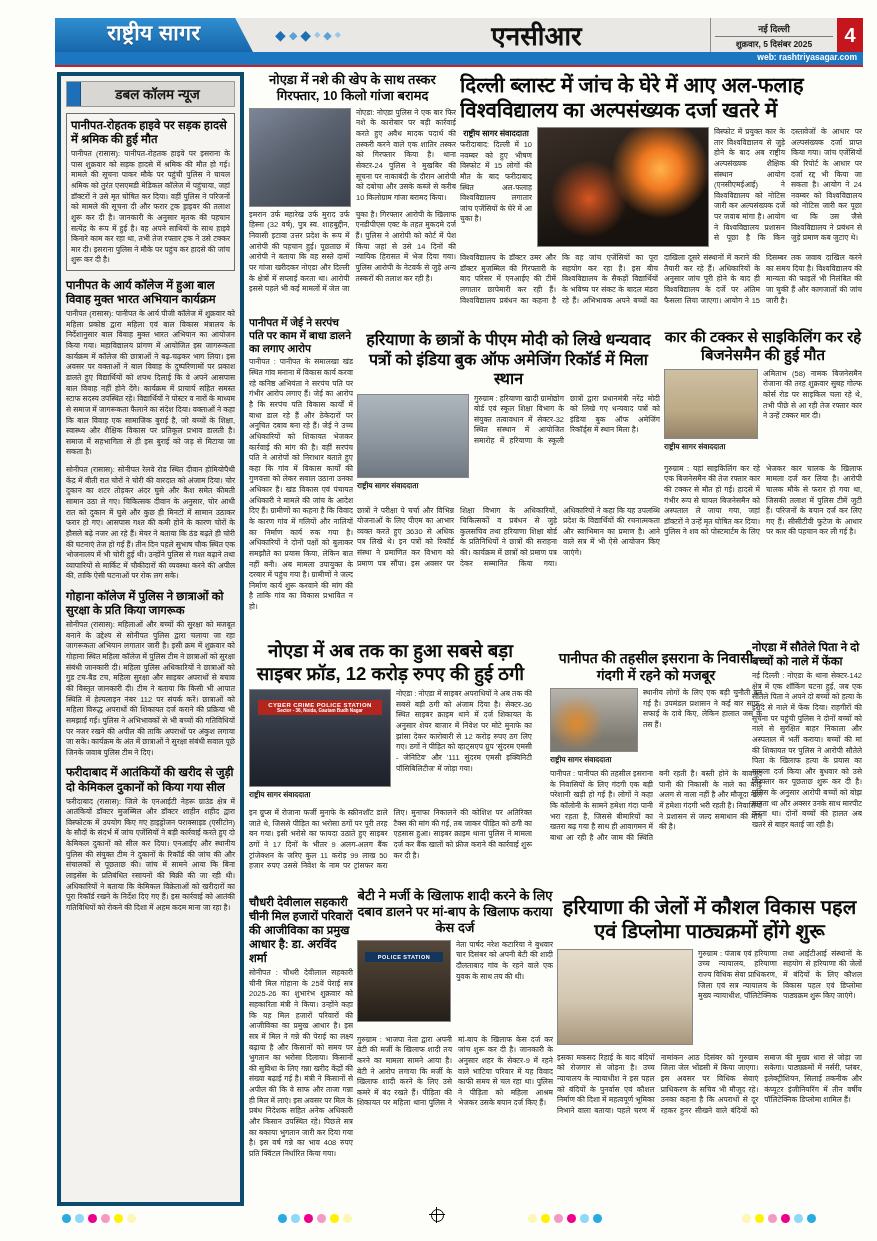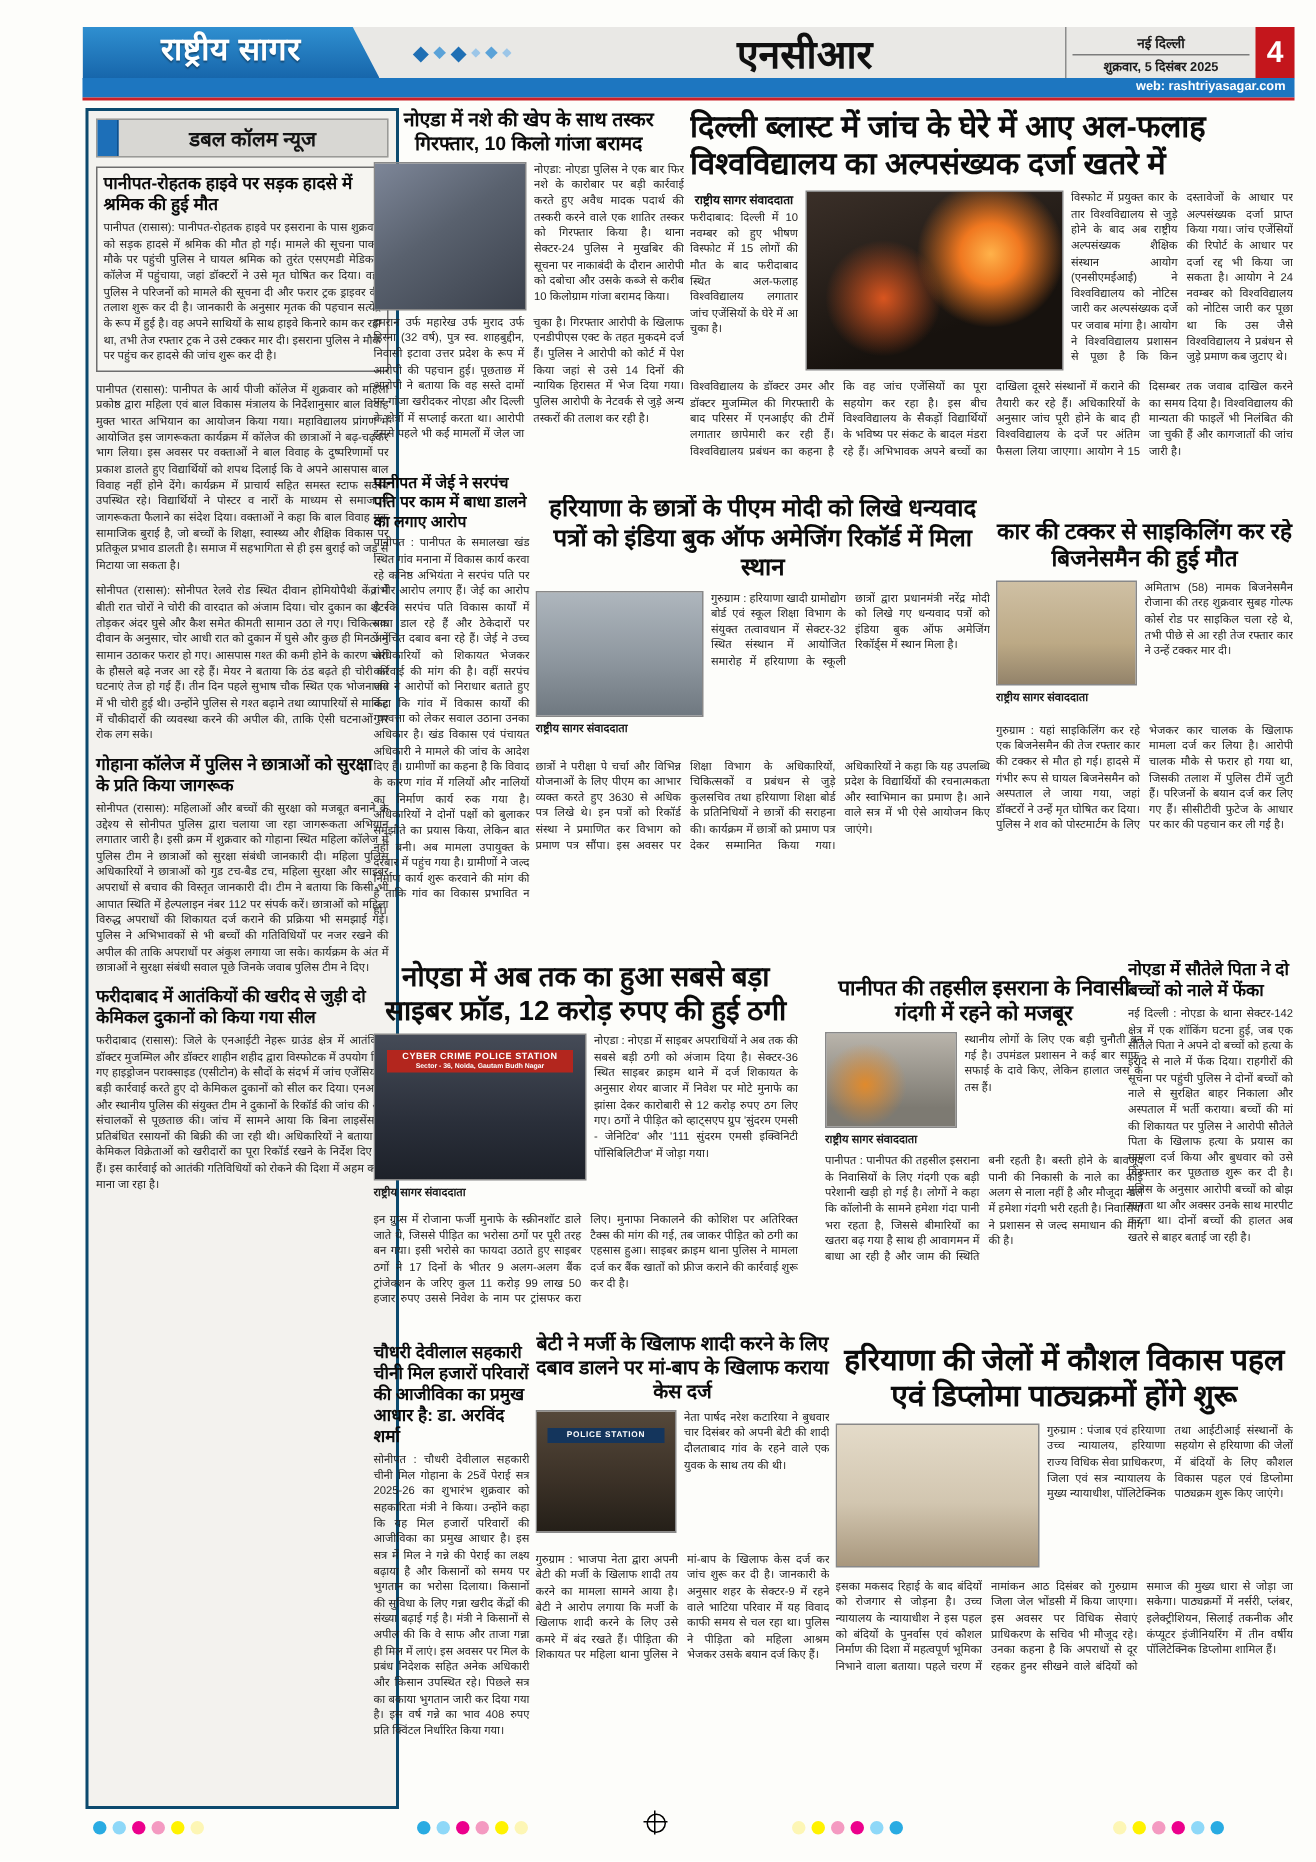--- a/index.html
+++ b/index.html
@@ -29,21 +29,21 @@
   .byline{font-size:8px;font-weight:bold;color:#111;}
   .photo{position:relative;border:1px solid #888;overflow:hidden;}
   .caption{font-size:7.5px;font-weight:bold;margin-top:2px;}
   .row{display:flex;gap:5px;}
   .cols2{column-count:2;column-gap:6px;}
   .cols3{column-count:3;column-gap:6px;}
   .cols4{column-count:4;column-gap:6px;}
   .clip{overflow:hidden;}
 
   
-  .leftbox{left:57px;top:72px;width:209px;height:1134px;border:2px solid #0c4a6e;background:#f3f2ee;padding:5px;box-sizing:border-box;overflow:hidden;}
+  .leftbox{left:57px;top:72px;width:187px;height:1134px;border:4px solid #0c4a6e;background:#f3f2ee;padding:5px;box-sizing:border-box;overflow:hidden;}
   .sechead{display:flex;align-items:center;background:#d8d7d3;border:1px solid #9a9a97;height:24px;margin-bottom:6px;}
   .sechead .blueblk{width:13px;height:100%;background:#1d6fb8;border-right:1px solid #0e4f8c;}
   .sechead .sectxt{flex:1;text-align:center;font-size:13.5px;font-weight:bold;color:#141414;}
   .l-art{margin-bottom:7px;}
   .l-art .headline{font-size:11.5px;margin-bottom:3px;}
   .l-boxed{border:1px solid #6d6d6d;padding:4px;background:#f6f5f1;}
 
   
   .ph-police{background:linear-gradient(145deg,#7d8698 0%,#59616e 45%,#3b414c 100%);}
   .ph-fire{background:radial-gradient(circle at 72% 35%,#ffb24a 0%,#f07820 14%,rgba(240,120,32,0) 34%),radial-gradient(circle at 30% 60%,#d9551f 0%,rgba(217,85,31,0) 28%),linear-gradient(160deg,#3a2f28,#17120e 70%);}
@@ -100,20 +100,21 @@
       <span class="blueblk"></span>
       <span class="sectxt">डबल कॉलम न्यूज</span>
     </div>
 
     <div class="l-art l-boxed">
       <div class="headline">पानीपत-रोहतक हाइवे पर सड़क हादसे में श्रमिक की हुई मौत</div>
       <div class="body-text">पानीपत (रासास): पानीपत-रोहतक हाइवे पर इसराना के पास शुक्रवार को सड़क हादसे में श्रमिक की मौत हो गई। मामले की सूचना पाकर मौके पर पहुंची पुलिस ने घायल श्रमिक को तुरंत एसएमडी मेडिकल कॉलेज में पहुंचाया, जहां डॉक्टरों ने उसे मृत घोषित कर दिया। वहीं पुलिस ने परिजनों को मामले की सूचना दी और फरार ट्रक ड्राइवर की तलाश शुरू कर दी है। जानकारी के अनुसार मृतक की पहचान सत्येंद्र के रूप में हुई है। वह अपने साथियों के साथ हाइवे किनारे काम कर रहा था, तभी तेज रफ्तार ट्रक ने उसे टक्कर मार दी। इसराना पुलिस ने मौके पर पहुंच कर हादसे की जांच शुरू कर दी है।</div>
     </div>
 
     <div class="l-art">
+      <div class="headline">पानीपत के आर्य कॉलेज में हुआ बाल विवाह मुक्त भारत अभियान कार्यक्रम</div>
       <div class="body-text">पानीपत (रासास): पानीपत के आर्य पीजी कॉलेज में शुक्रवार को महिला प्रकोष्ठ द्वारा महिला एवं बाल विकास मंत्रालय के निर्देशानुसार बाल विवाह मुक्त भारत अभियान का आयोजन किया गया। महाविद्यालय प्रांगण में आयोजित इस जागरूकता कार्यक्रम में कॉलेज की छात्राओं ने बढ़-चढ़कर भाग लिया। इस अवसर पर वक्ताओं ने बाल विवाह के दुष्परिणामों पर प्रकाश डालते हुए विद्यार्थियों को शपथ दिलाई कि वे अपने आसपास बाल विवाह नहीं होने देंगे। कार्यक्रम में प्राचार्य सहित समस्त स्टाफ सदस्य उपस्थित रहे। विद्यार्थियों ने पोस्टर व नारों के माध्यम से समाज में जागरूकता फैलाने का संदेश दिया। वक्ताओं ने कहा कि बाल विवाह एक सामाजिक बुराई है, जो बच्चों के शिक्षा, स्वास्थ्य और शैक्षिक विकास पर प्रतिकूल प्रभाव डालती है। समाज में सहभागिता से ही इस बुराई को जड़ से मिटाया जा सकता है।</div>
     </div>
 
     <div class="l-art">
       <div class="body-text">सोनीपत (रासास): सोनीपत रेलवे रोड स्थित दीवान होमियोपैथी केंद्र में बीती रात चोरों ने चोरी की वारदात को अंजाम दिया। चोर दुकान का शटर तोड़कर अंदर घुसे और कैश समेत कीमती सामान उठा ले गए। चिकित्सक दीवान के अनुसार, चोर आधी रात को दुकान में घुसे और कुछ ही मिनटों में सामान उठाकर फरार हो गए। आसपास गश्त की कमी होने के कारण चोरों के हौसले बढ़े नजर आ रहे हैं। मेयर ने बताया कि ठंड बढ़ते ही चोरी की घटनाएं तेज हो गई हैं। तीन दिन पहले सुभाष चौक स्थित एक भोजनालय में भी चोरी हुई थी। उन्होंने पुलिस से गश्त बढ़ाने तथा व्यापारियों से मार्किट में चौकीदारों की व्यवस्था करने की अपील की, ताकि ऐसी घटनाओं पर रोक लग सके।</div>
     </div>
 
     <div class="l-art">
       <div class="headline">गोहाना कॉलेज में पुलिस ने छात्राओं को सुरक्षा के प्रति किया जागरूक</div>
       <div class="body-text">सोनीपत (रासास): महिलाओं और बच्चों की सुरक्षा को मजबूत बनाने के उद्देश्य से सोनीपत पुलिस द्वारा चलाया जा रहा जागरूकता अभियान लगातार जारी है। इसी क्रम में शुक्रवार को गोहाना स्थित महिला कॉलेज में पुलिस टीम ने छात्राओं को सुरक्षा संबंधी जानकारी दी। महिला पुलिस अधिकारियों ने छात्राओं को गुड टच-बैड टच, महिला सुरक्षा और साइबर अपराधों से बचाव की विस्तृत जानकारी दी। टीम ने बताया कि किसी भी आपात स्थिति में हेल्पलाइन नंबर 112 पर संपर्क करें। छात्राओं को महिला विरुद्ध अपराधों की शिकायत दर्ज कराने की प्रक्रिया भी समझाई गई। पुलिस ने अभिभावकों से भी बच्चों की गतिविधियों पर नजर रखने की अपील की ताकि अपराधों पर अंकुश लगाया जा सके। कार्यक्रम के अंत में छात्राओं ने सुरक्षा संबंधी सवाल पूछे जिनके जवाब पुलिस टीम ने दिए।</div>
@@ -157,21 +158,21 @@
     <div class="row" style="height:108px;">
       <div style="width:112px;flex:none;">
         <div class="photo ph-class" style="width:110px;height:82px;"></div>
         <div class="caption">राष्ट्रीय सागर संवाददाता</div>
       </div>
       <div class="body-text cols2 clip" style="flex:1;height:108px;">गुरुग्राम : हरियाणा खादी ग्रामोद्योग बोर्ड एवं स्कूल शिक्षा विभाग के संयुक्त तत्वावधान में सेक्टर-32 स्थित संस्थान में आयोजित समारोह में हरियाणा के स्कूली छात्रों द्वारा प्रधानमंत्री नरेंद्र मोदी को लिखे गए धन्यवाद पत्रों को इंडिया बुक ऑफ अमेजिंग रिकॉर्ड्स में स्थान मिला है।</div>
     </div>
     <div class="body-text cols3 clip" style="margin-top:4px;height:160px;">छात्रों ने परीक्षा पे चर्चा और विभिन्न योजनाओं के लिए पीएम का आभार व्यक्त करते हुए 3630 से अधिक पत्र लिखे थे। इन पत्रों को रिकॉर्ड संस्था ने प्रमाणित कर विभाग को प्रमाण पत्र सौंपा। इस अवसर पर शिक्षा विभाग के अधिकारियों, चिकित्सकों व प्रबंधन से जुड़े कुलसचिव तथा हरियाणा शिक्षा बोर्ड के प्रतिनिधियों ने छात्रों की सराहना की। कार्यक्रम में छात्रों को प्रमाण पत्र देकर सम्मानित किया गया। अधिकारियों ने कहा कि यह उपलब्धि प्रदेश के विद्यार्थियों की रचनात्मकता और स्वाभिमान का प्रमाण है। आने वाले सत्र में भी ऐसे आयोजन किए जाएंगे।</div>
   </div>
 
-  <div class="abs clip" style="left:664px;top:346px;width:198px;height:296px;">
+  <div class="abs clip" style="left:664px;top:328px;width:198px;height:296px;">
     <div class="headline" style="font-size:15px;text-align:center;margin-bottom:4px;">कार की टक्कर से साइकिलिंग कर रहे बिजनेसमैन की हुई मौत</div>
     <div class="row" style="height:92px;">
       <div style="width:94px;flex:none;">
         <div class="photo ph-bldg" style="width:92px;height:68px;"></div>
         <div class="caption">राष्ट्रीय सागर संवाददाता</div>
       </div>
       <div class="body-text clip" style="flex:1;height:92px;">अमिताभ (58) नामक बिजनेसमैन रोजाना की तरह शुक्रवार सुबह गोल्फ कोर्स रोड पर साइकिल चला रहे थे, तभी पीछे से आ रही तेज रफ्तार कार ने उन्हें टक्कर मार दी।</div>
     </div>
     <div class="body-text cols2 clip" style="margin-top:3px;height:168px;">गुरुग्राम : यहां साइकिलिंग कर रहे एक बिजनेसमैन की तेज रफ्तार कार की टक्कर से मौत हो गई। हादसे में गंभीर रूप से घायल बिजनेसमैन को अस्पताल ले जाया गया, जहां डॉक्टरों ने उन्हें मृत घोषित कर दिया। पुलिस ने शव को पोस्टमार्टम के लिए भेजकर कार चालक के खिलाफ मामला दर्ज कर लिया है। आरोपी चालक मौके से फरार हो गया था, जिसकी तलाश में पुलिस टीमें जुटी हैं। परिजनों के बयान दर्ज कर लिए गए हैं। सीसीटीवी फुटेज के आधार पर कार की पहचान कर ली गई है।</div>
   </div>

